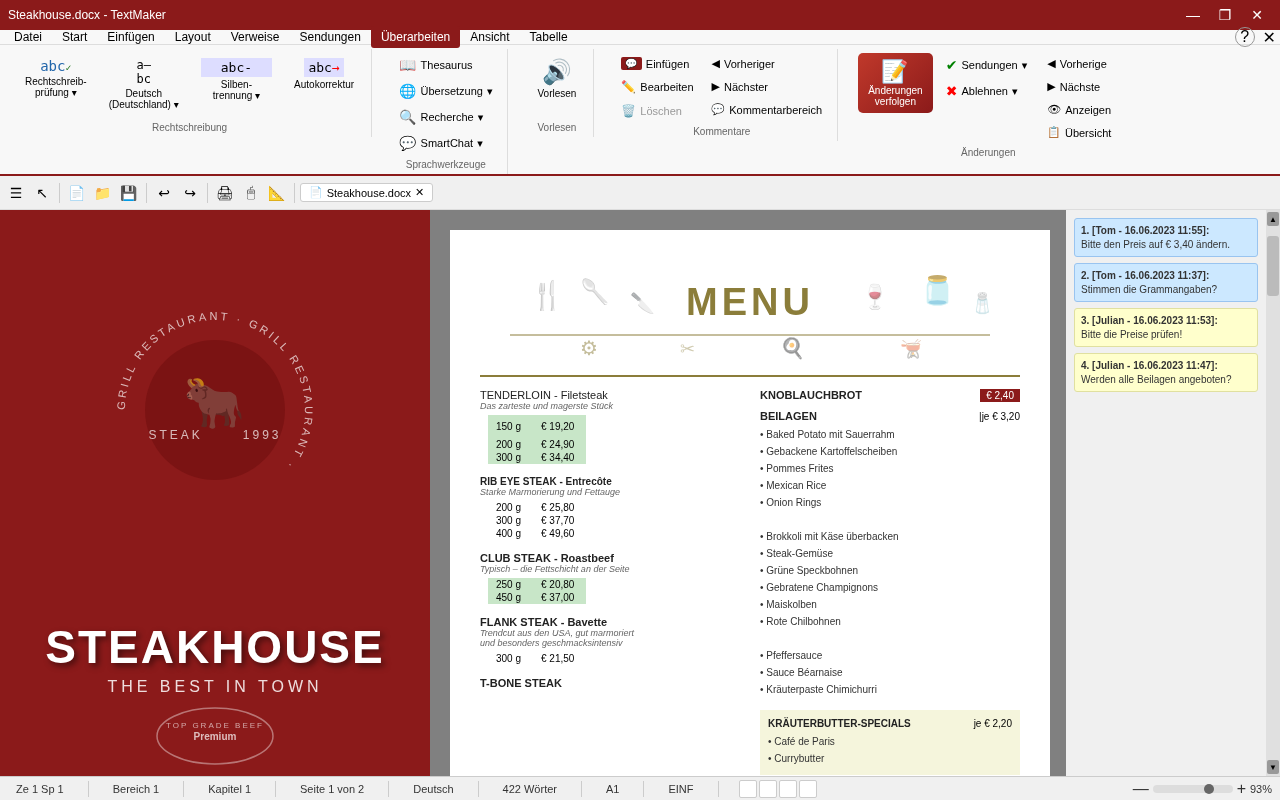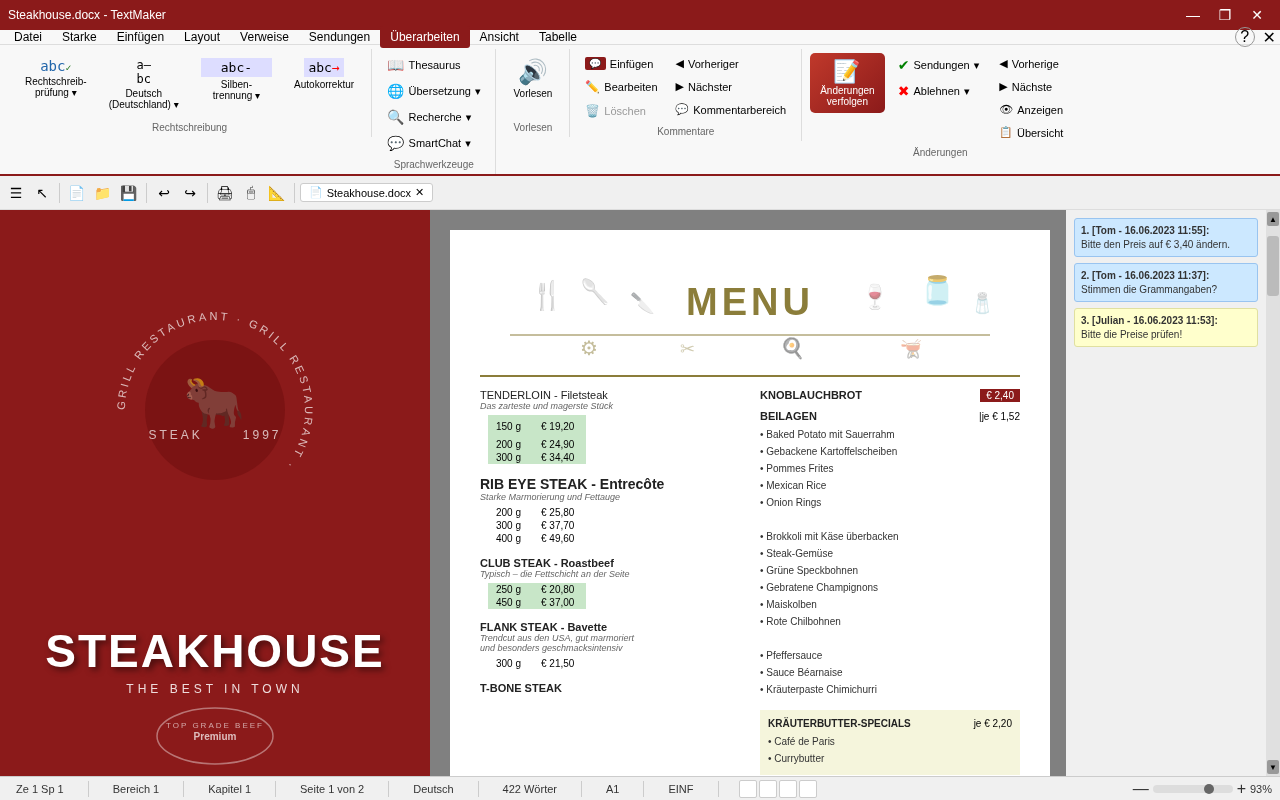--- a/index.html
+++ b/index.html
@@ -40,21 +40,21 @@
 
     
     #ribbon {
       background: #f8f8f8;
       border-bottom: 2px solid #8b1a1a;
       padding: 4px 8px 0 8px;
       min-height: 110px;
     }
     .ribbon-groups {
       display: flex;
-      gap: 0;
+      gap: 12px;
       align-items: flex-start;
     }
     .ribbon-group {
       display: flex;
       flex-direction: column;
       align-items: center;
       border-right: 1px solid #ddd;
       padding: 4px 8px;
       min-height: 88px;
     }
@@ -235,21 +235,21 @@
   <span>Steakhouse.docx - TextMaker</span>
   <div class="win-controls">
     <button class="win-btn">—</button>
     <button class="win-btn">❐</button>
     <button class="win-btn close">✕</button>
   </div>
 </div>
 
 <div id="menubar">
   <div class="menu-item">Datei</div>
-  <div class="menu-item">Starke</div>
+  <div class="menu-item">Start</div>
   <div class="menu-item">Einfügen</div>
   <div class="menu-item">Layout</div>
   <div class="menu-item">Verweise</div>
   <div class="menu-item">Sendungen</div>
   <div class="menu-item active">Überarbeiten</div>
   <div class="menu-item">Ansicht</div>
   <div class="menu-item">Tabelle</div>
   <div style="margin-left:auto;display:flex;align-items:center;gap:8px;">
     <span style="cursor:pointer;font-size:16px;border:1px solid #999;border-radius:50%;width:20px;height:20px;display:flex;align-items:center;justify-content:center;">?</span>
     <span style="cursor:pointer;font-size:16px;">✕</span>
@@ -430,26 +430,26 @@
           <textPath href="#circle-path">GRILL RESTAURANT · GRILL RESTAURANT ·</textPath>
         </text>
 
         <circle cx="120" cy="120" r="70" fill="rgba(100,10,10,0.4)"></circle>
 
         <text x="120" y="130" text-anchor="middle" font-size="50" fill="rgba(255,255,255,0.6)">🐂</text>
       </svg>
 
       <div style="position:absolute;top:218px;color:rgba(255,255,255,0.7);font-size:12px;letter-spacing:3px;display:flex;gap:40px;">
         <span>STEAK</span>
-          <span>1997</span>
+          <span>1993</span>
       </div>
 
       <div style="position:absolute;bottom:80px;width:100%;text-align:center;">
         <div style="font-size:46px;font-weight:900;color:white;letter-spacing:2px;font-family:Arial Black,sans-serif;text-shadow:3px 3px 6px rgba(0,0,0,0.5);">STEAKHOUSE</div>
-        <div style="font-size:12px;color:rgba(255,255,255,0.85);letter-spacing:4px;margin-top:4px;">THE BEST IN TOWN</div>
+        <div style="font-size:16px;color:rgba(255,255,255,0.85);letter-spacing:4px;margin-top:4px;">THE BEST IN TOWN</div>
       </div>
 
       <div style="position:absolute;bottom:10px;width:100%;display:flex;justify-content:center;">
         <svg width="120" height="60">
           <ellipse cx="60" cy="30" rx="58" ry="28" fill="none" stroke="rgba(255,255,255,0.4)" stroke-width="1.5"></ellipse>
           <text x="60" y="22" text-anchor="middle" fill="rgba(255,255,255,0.6)" font-size="8" letter-spacing="2">TOP GRADE BEEF</text>
           <text x="60" y="34" text-anchor="middle" fill="rgba(255,255,255,0.7)" font-size="10" font-weight="bold">Premium</text>
         </svg>
       </div>
     </div>
@@ -497,21 +497,21 @@
                   </tr>
               <tr style="background:#c8e6c8;">
                     <td style="padding:1px 8px;">300 g</td>
                     <td style="padding:1px 12px;text-align:right;">€ 34,40</td>
                   </tr>
             </tbody>
               </table>
           </div>
 
           <div style="margin-bottom:12px;">
-            <div style="font-size:14px;font-weight:bold;color:#222;">RIB EYE STEAK - Entrecôte</div>
+            <div style="font-size:10px;font-weight:bold;color:#222;">RIB EYE STEAK - Entrecôte</div>
             <div style="font-size:9px;color:#666;font-style:italic;margin-bottom:4px;">Starke Marmorierung und Fettauge</div>
             <table style="font-size:10px;margin-left:8px;border-collapse:collapse;">
               <tbody>
                   <tr>
                     <td style="padding:1px 8px;">200 g</td>
                     <td style="padding:1px 12px;text-align:right;">€ 25,80</td>
                   </tr>
               <tr>
                     <td style="padding:1px 8px;">300 g</td>
                     <td style="padding:1px 12px;text-align:right;">€ 37,70</td>
@@ -563,21 +563,21 @@
         <div style="width:260px;">
 
           <div style="display:flex;justify-content:space-between;align-items:baseline;margin-bottom:8px;">
             <div style="font-size:11px;font-weight:bold;color:#222;">KNOBLAUCHBROT</div>
             <div style="font-size:10px;background:#8b1a1a;color:white;padding:1px 6px;">€ 2,40</div>
           </div>
 
           <div style="margin-bottom:12px;">
             <div style="display:flex;justify-content:space-between;align-items:baseline;margin-bottom:4px;">
               <div style="font-size:11px;font-weight:bold;color:#222;">BEILAGEN</div>
-              <div style="font-size:10px;">|je € 1,52</div>
+              <div style="font-size:10px;">|je € 3,20</div>
             </div>
             <div style="font-size:10px;line-height:1.7;color:#333;">
               • Baked Potato mit Sauerrahm<br>
               • Gebackene Kartoffelscheiben<br>
               • Pommes Frites<br>
               • Mexican Rice<br>
               • Onion Rings<br>
               <br>
               • Brokkoli mit Käse überbacken<br>
               • Steak-Gemüse<br>
@@ -614,20 +614,24 @@
       <div class="comment-text">Bitte den Preis auf € 3,40 ändern.</div>
     </div>
     <div class="comment-box blue">
       <div class="comment-header">2. [Tom - 16.06.2023 11:37]:</div>
       <div class="comment-text">Stimmen die Grammangaben?</div>
     </div>
     <div class="comment-box">
       <div class="comment-header">3. [Julian - 16.06.2023 11:53]:</div>
       <div class="comment-text">Bitte die Preise prüfen!</div>
     </div>
+    <div class="comment-box">
+      <div class="comment-header">4. [Julian - 16.06.2023 11:47]:</div>
+      <div class="comment-text">Werden alle Beilagen angeboten?</div>
+    </div>
   </div>
 
   <div id="scrollbar" style="width:14px;background:#e0e0e0;display:flex;flex-direction:column;align-items:center;padding:2px 0;">
     <div style="width:12px;height:14px;background:#999;border-radius:2px;cursor:pointer;display:flex;align-items:center;justify-content:center;font-size:8px;">▲</div>
     <div style="flex:1;width:12px;position:relative;">
       <div style="position:absolute;top:10px;width:12px;height:60px;background:#bbb;border-radius:3px;cursor:pointer;"></div>
     </div>
     <div style="width:12px;height:14px;background:#999;border-radius:2px;cursor:pointer;display:flex;align-items:center;justify-content:center;font-size:8px;">▼</div>
   </div>
 

